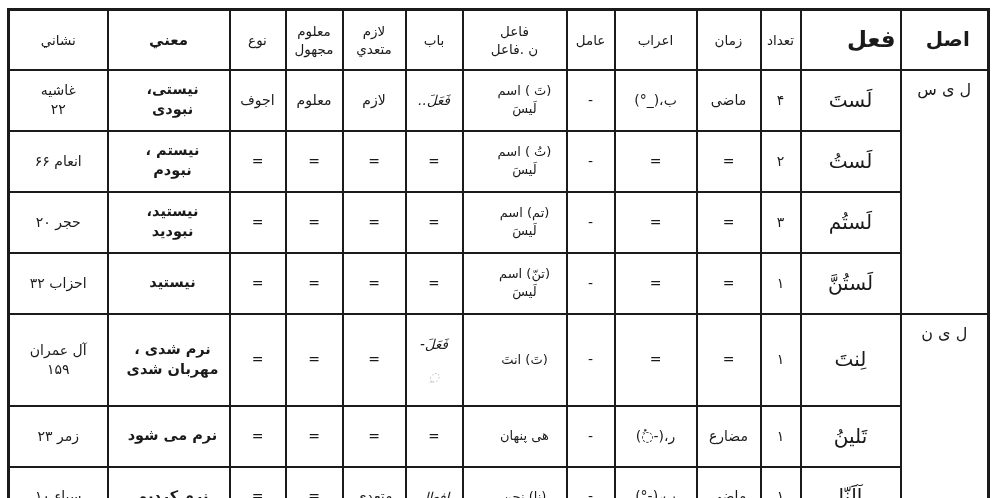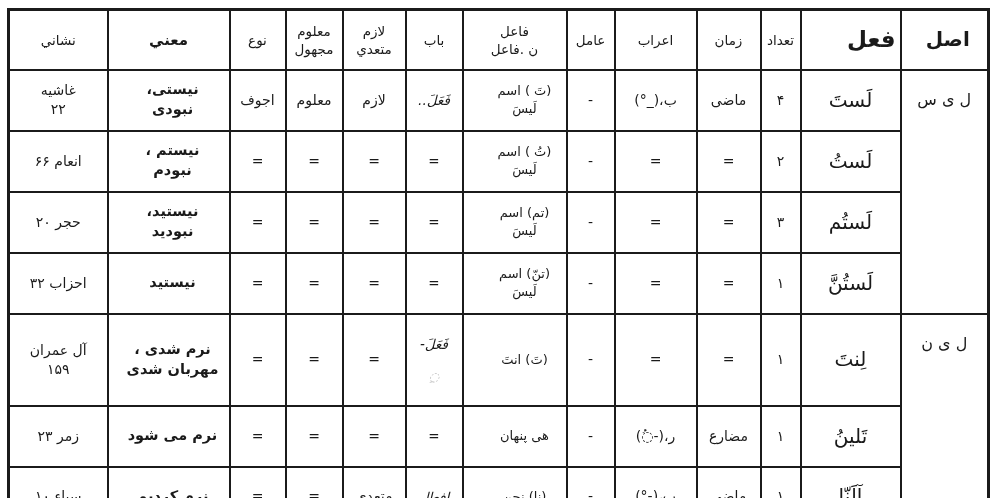--- a/index.html
+++ b/index.html
@@ -39,21 +39,21 @@
   .grid thead tr { height: 60px; }
   .grid tbody tr { height: 61px; }
 
   th.h-asl  { font-size: 20px; font-weight: 700; padding-left: 11px; }
   th.h-feel { font-size: 23px; font-weight: 700; text-align: right; }
   th.h-mani { font-size: 15px; font-weight: 700; }
   th.h-std  { font-size: 13.5px; }
 
   td.c-asl {
     vertical-align: top;
-    padding-top: 18px;
+    padding-top: 8px;
     font-size: 16px;
   }
   td.c-feel { font-size: 20px; font-weight: 400; margin-top: 32px; }
   td.c-fael { font-size: 13px; padding-left: 24px; }
   td.c-bab  { font-size: 13.5px; font-style: italic; }
   td.c-mani {
     font-weight: 700;
     font-size: 14.5px;
     text-align: center;
     padding-left: 18px;

